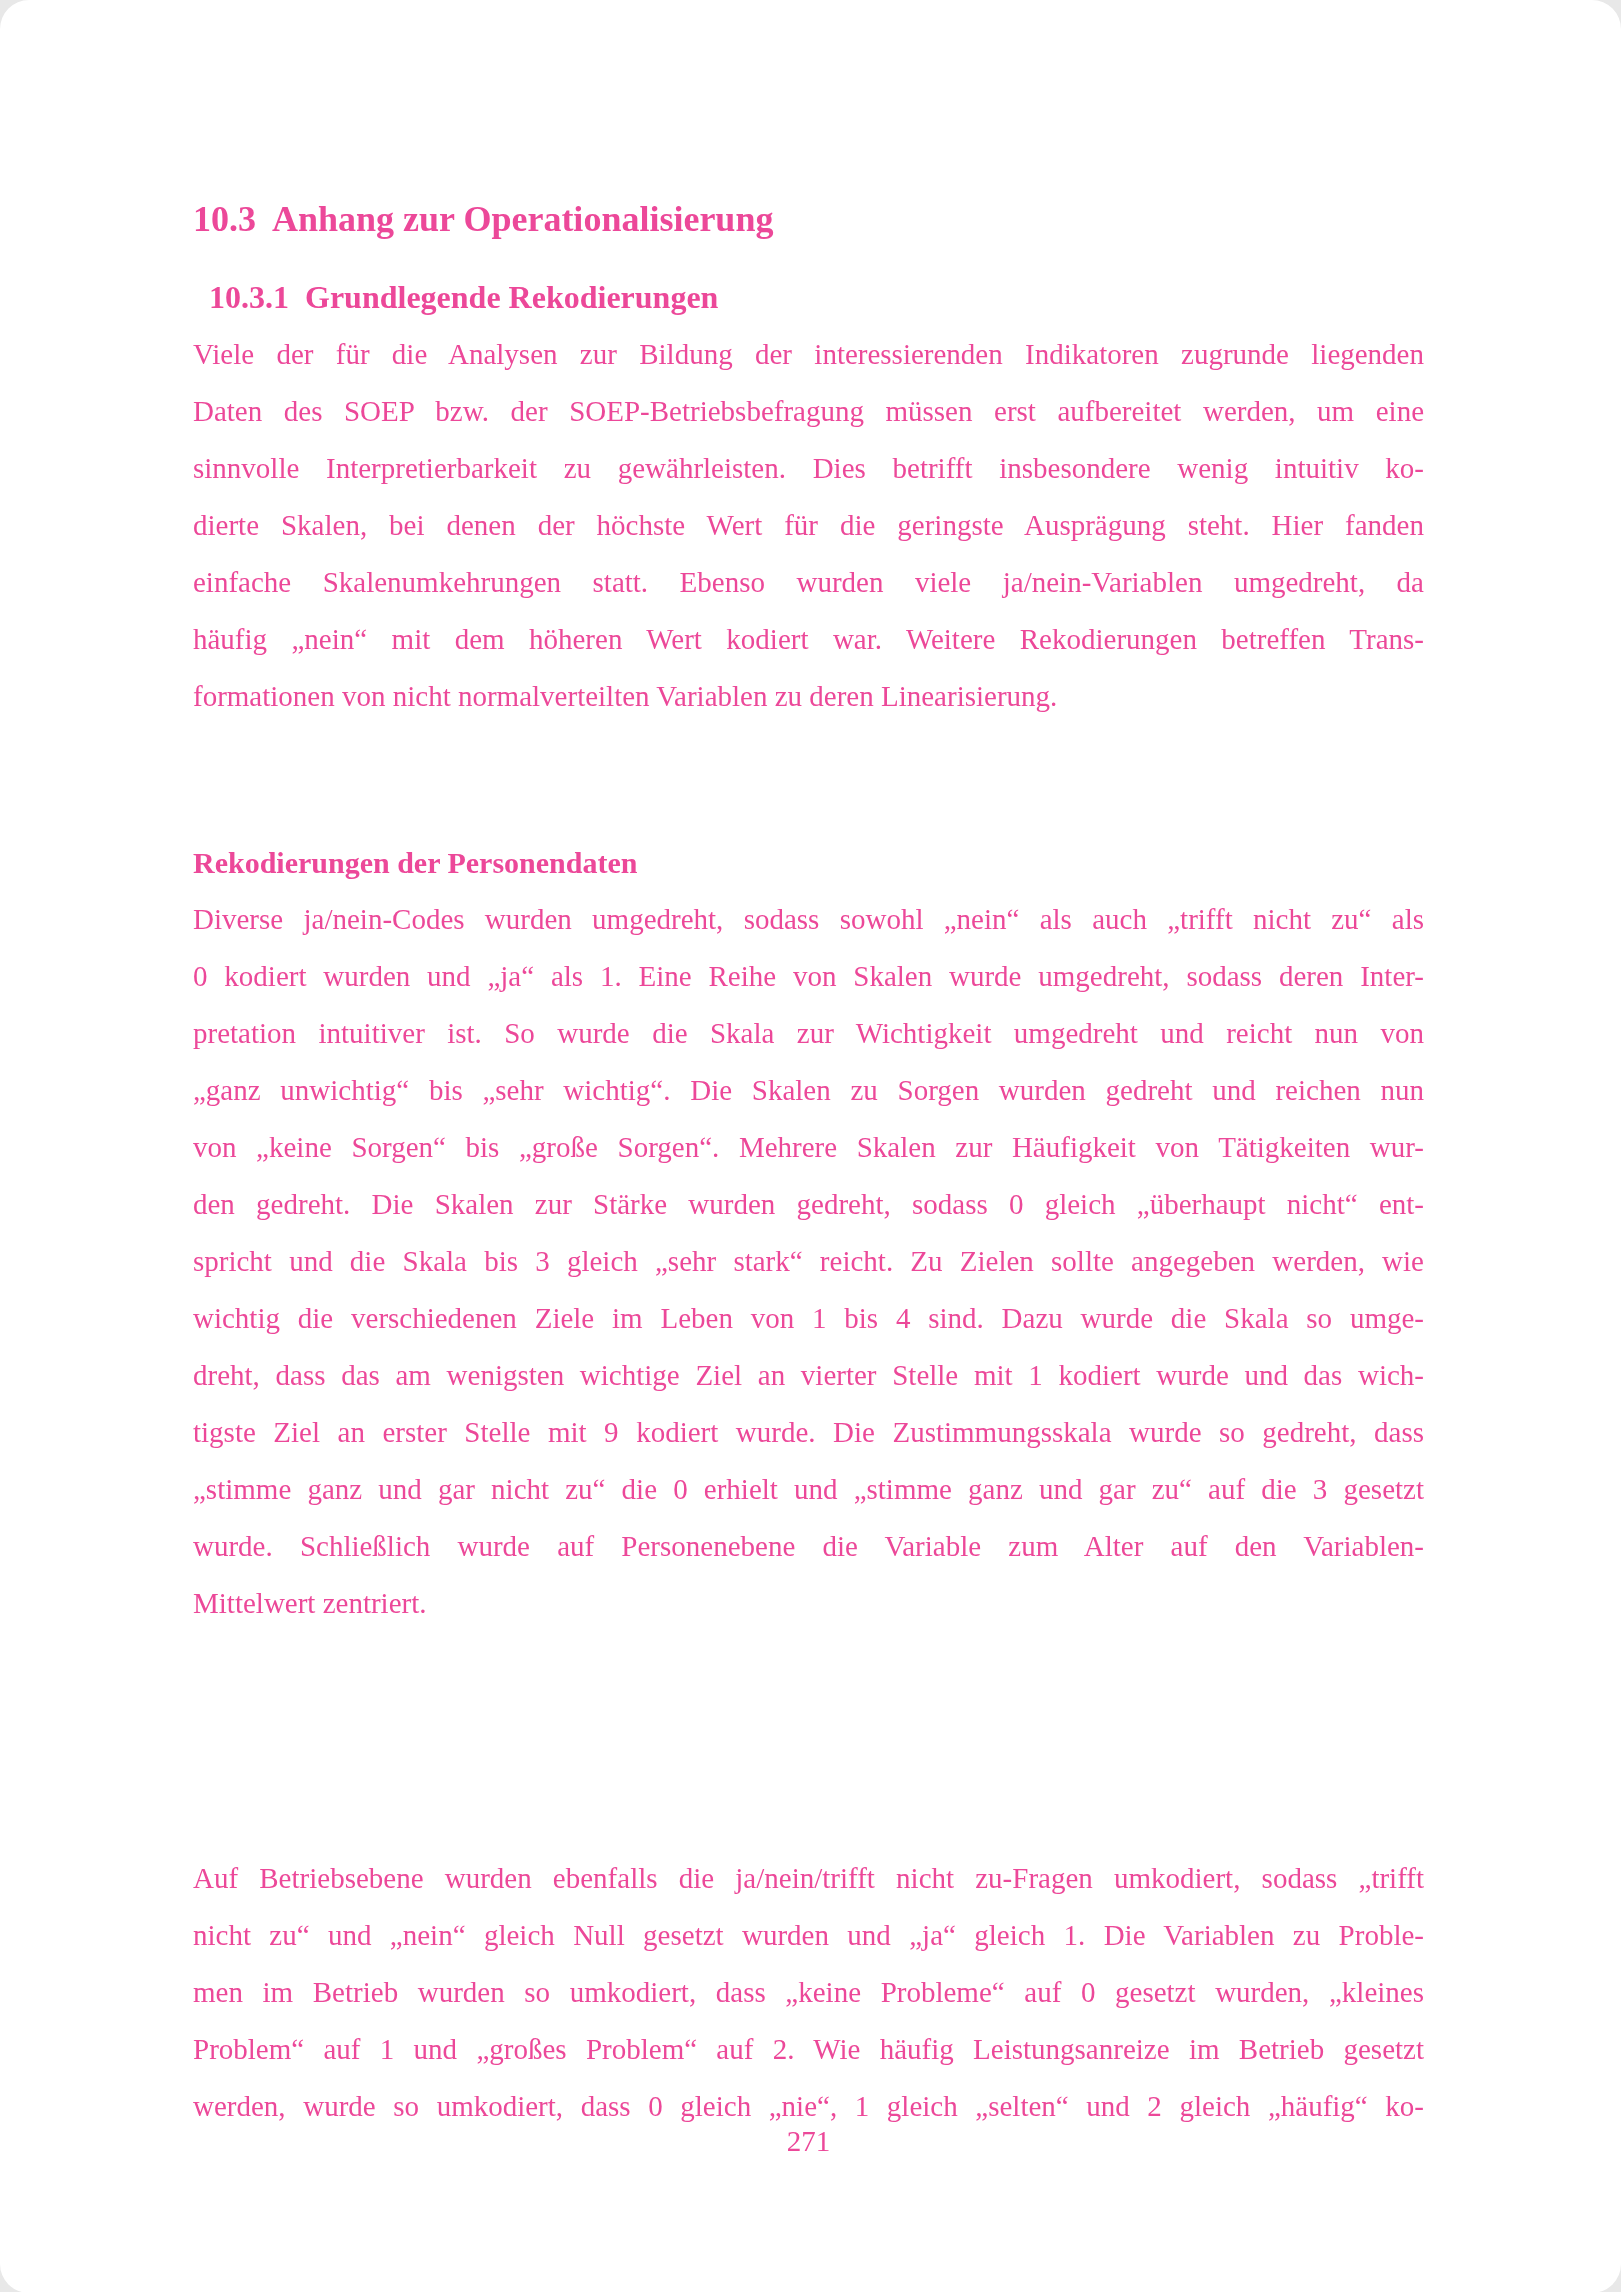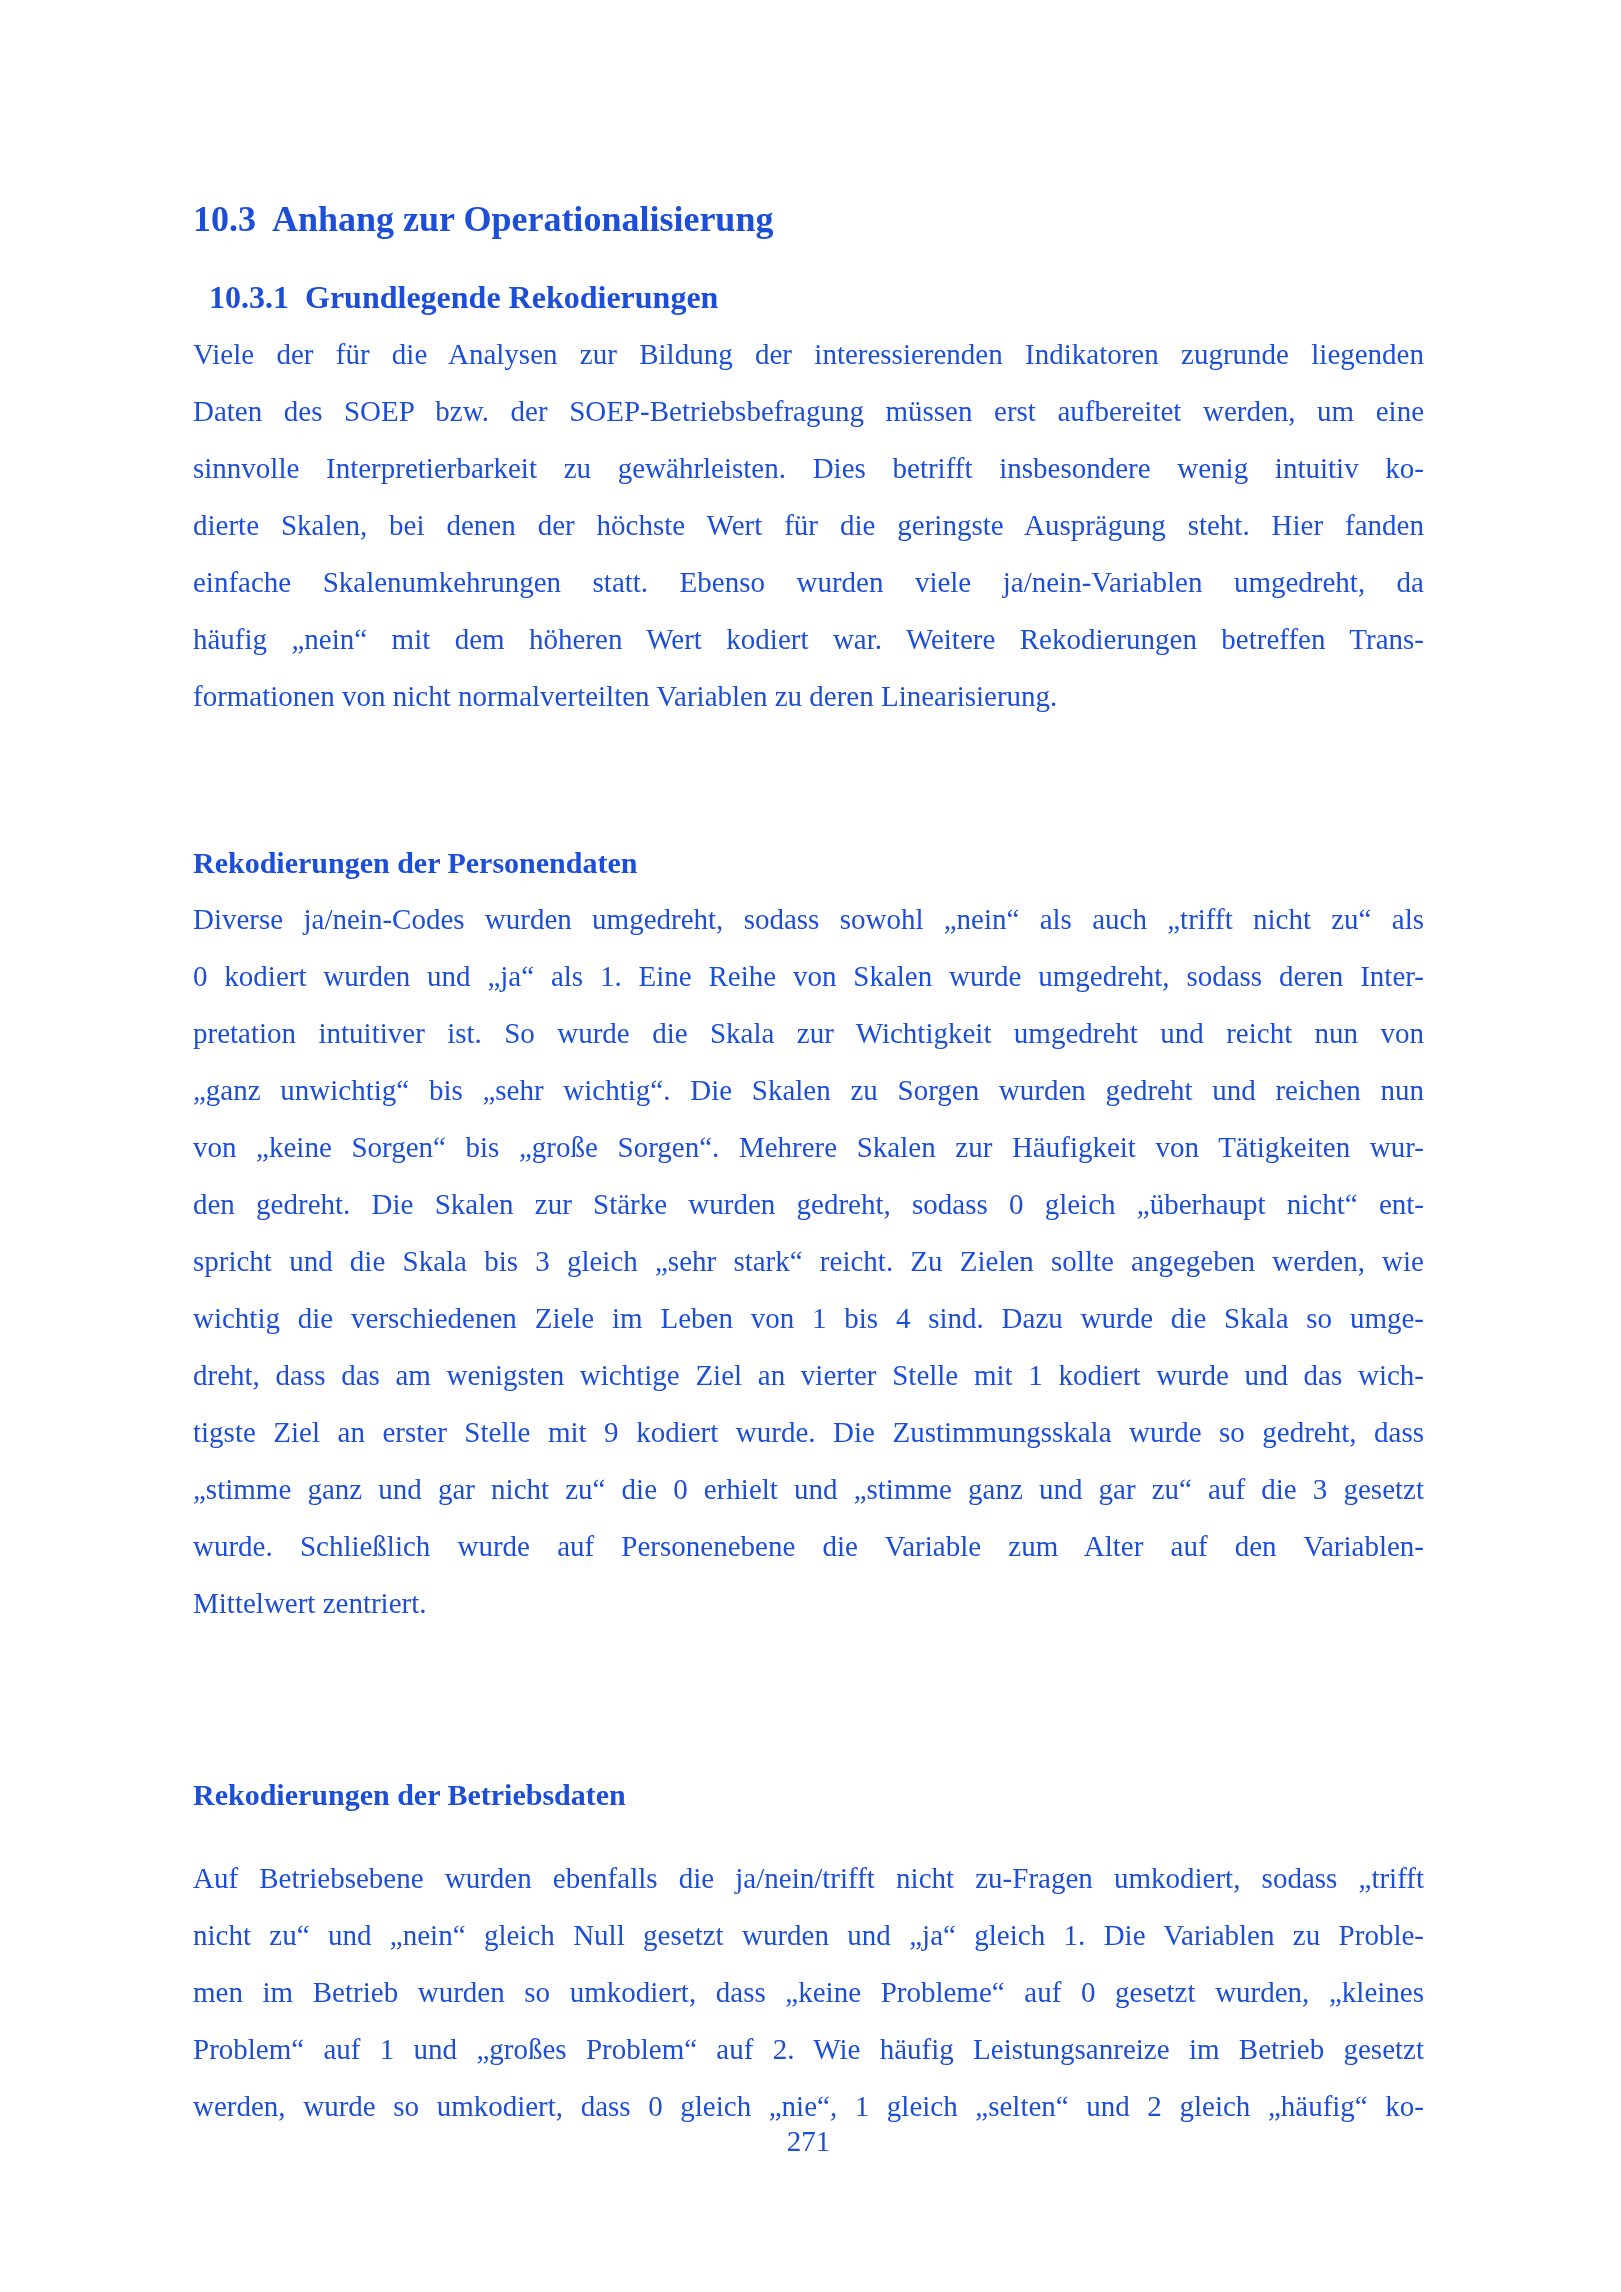--- a/index.html
+++ b/index.html
@@ -6,22 +6,23 @@
     margin: 0;
     padding: 0;
     background: #e8e8e8;
   }
   .page {
     position: relative;
     width: 1621px;
     height: 2293px;
     background: #ffffff;
     font-family: "Liberation Serif", "DejaVu Serif", serif;
-    color: #1d4ed8;
+    color: #ec4899;
     overflow: hidden;
+    border-radius: 29px;
   }
   .block {
     position: absolute;
     left: 193px;
     width: 1231px;
   }
   .section-heading {
     top: 196px;
     font-size: 36px;
     font-weight: bold;
@@ -97,21 +98,20 @@
       <div class="text-line">den gedreht. Die Skalen zur Stärke wurden gedreht, sodass 0 gleich „überhaupt nicht“ ent-</div>
       <div class="text-line">spricht und die Skala bis 3 gleich „sehr stark“ reicht. Zu Zielen sollte angegeben werden, wie</div>
       <div class="text-line">wichtig die verschiedenen Ziele im Leben von 1 bis 4 sind. Dazu wurde die Skala so umge-</div>
       <div class="text-line">dreht, dass das am wenigsten wichtige Ziel an vierter Stelle mit 1 kodiert wurde und das wich-</div>
       <div class="text-line">tigste Ziel an erster Stelle mit 9 kodiert wurde. Die Zustimmungsskala wurde so gedreht, dass</div>
       <div class="text-line">„stimme ganz und gar nicht zu“ die 0 erhielt und „stimme ganz und gar zu“ auf die 3 gesetzt</div>
       <div class="text-line">wurde. Schließlich wurde auf Personenebene die Variable zum Alter auf den Variablen-</div>
       <div class="text-line">Mittelwert zentriert.</div>
     </div>
 
-  <div class="block inline-heading betrieb-heading">Rekodierungen der Betriebsdaten</div>
 
   <div class="block para betrieb-para">
       <div class="text-line">Auf Betriebsebene wurden ebenfalls die ja/nein/trifft nicht zu-Fragen umkodiert, sodass „trifft</div>
       <div class="text-line">nicht zu“ und „nein“ gleich Null gesetzt wurden und „ja“ gleich 1. Die Variablen zu Proble-</div>
       <div class="text-line">men im Betrieb wurden so umkodiert, dass „keine Probleme“ auf 0 gesetzt wurden, „kleines</div>
       <div class="text-line">Problem“ auf 1 und „großes Problem“ auf 2. Wie häufig Leistungsanreize im Betrieb gesetzt</div>
       <div class="text-line">werden, wurde so umkodiert, dass 0 gleich „nie“, 1 gleich „selten“ und 2 gleich „häufig“ ko-</div>
     </div>
 
   <div class="page-number">271</div>

